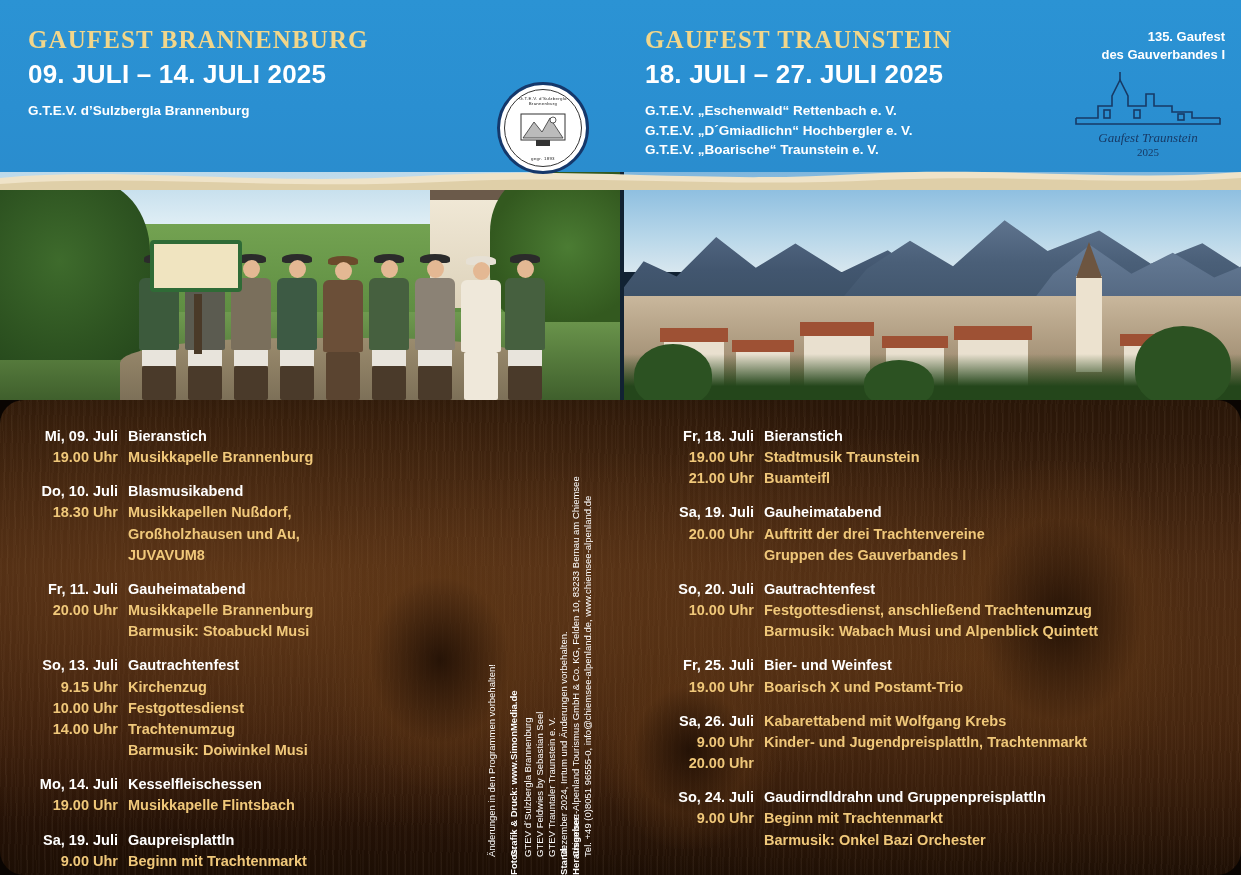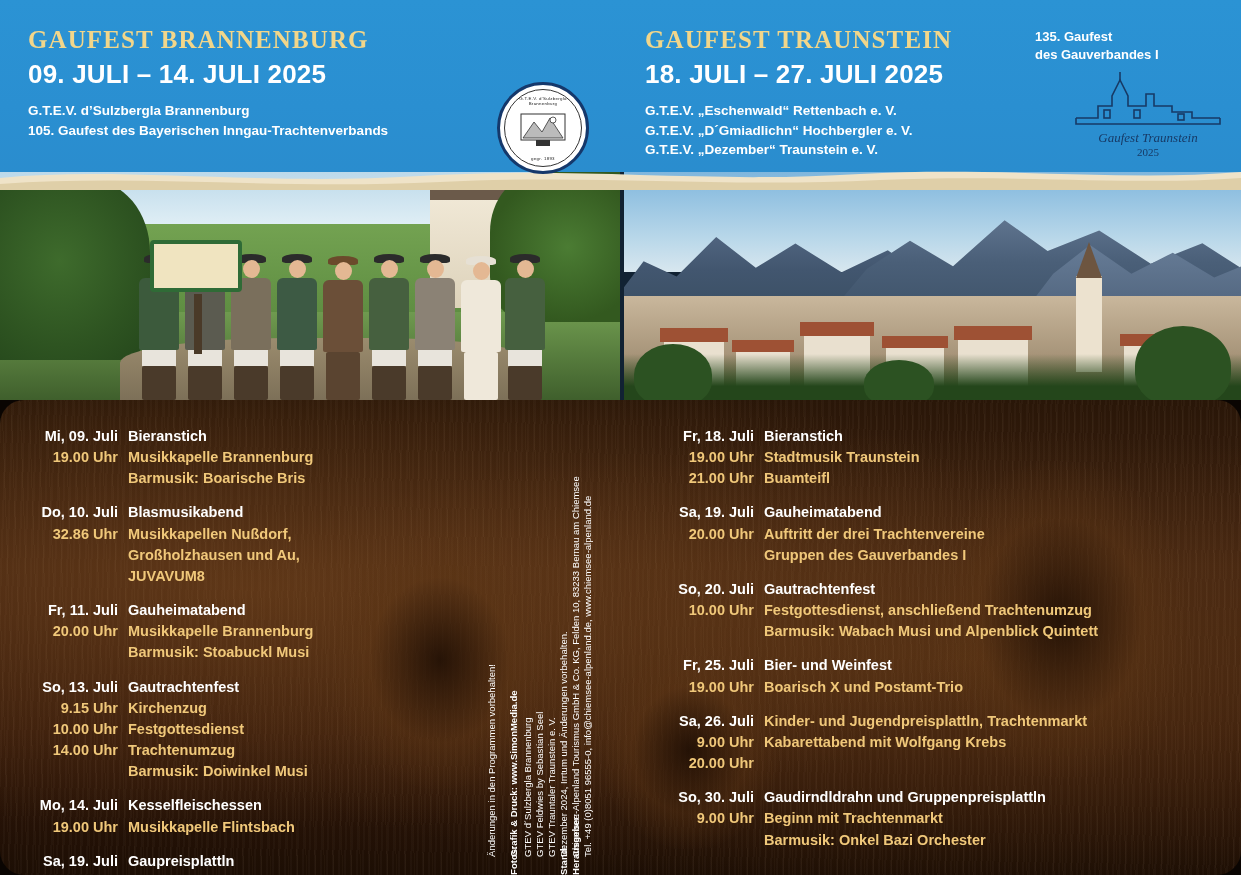--- a/index.html
+++ b/index.html
@@ -29,21 +29,21 @@
   .gaufest-dates {
     font-size: 26px; font-weight: bold; color: #ffffff;
     margin-top: 5px; letter-spacing: .2px;
   }
   .hdr-sub {
     font-size: 13.5px; color: #ffffff; margin-top: 11px; line-height: 1.45;
     font-weight: 600;
   }
   .hdr-sub div { white-space: nowrap; }
   .hdr-right-title {
-    font-size: 13px; color: #ffffff; font-weight: 700; text-align: left;
+    font-size: 13px; color: #ffffff; font-weight: 700; text-align: right;
     line-height: 1.35;
   }
 
   
   .emblem {
     position: absolute; left: 497px; top: 82px;
     width: 92px; height: 92px; border-radius: 50%;
     background: #ffffff; border: 3px solid #15386b;
     display: flex; align-items: center; justify-content: center;
     overflow: hidden; z-index: 6;
@@ -188,31 +188,30 @@
 </head>
 <body>
 
 <div class="header">
 
   <div class="hdr-left">
     <div class="gaufest-title">GAUFEST BRANNENBURG</div>
     <div class="gaufest-dates">09. JULI – 14. JULI 2025</div>
     <div class="hdr-sub">
       <div>G.T.E.V. d’Sulzbergla Brannenburg</div>
-      <div>105. Gaufest des Bayerischen Inngau-Trachtenverbands</div>
     </div>
   </div>
 
   <div class="hdr-mid">
     <div class="gaufest-title">GAUFEST TRAUNSTEIN</div>
     <div class="gaufest-dates">18. JULI – 27. JULI 2025</div>
     <div class="hdr-sub">
       <div>G.T.E.V. „Eschenwald“ Rettenbach e. V.</div>
       <div>G.T.E.V. „D´Gmiadlichn“ Hochbergler e. V.</div>
-      <div>G.T.E.V. „Dezember“ Traunstein e. V.</div>
+      <div>G.T.E.V. „Boarische“ Traunstein e. V.</div>
     </div>
   </div>
 
   <div class="hdr-right">
     <div class="hdr-right-title">135. Gaufest</div>
     <div class="hdr-right-title">des Gauverbandes I</div>
   </div>
 
   <svg class="ts-logo" viewBox="0 0 160 95">
     <g fill="none" stroke="#173a66" stroke-width="1.6">
@@ -355,27 +354,26 @@
 
   <div class="col col-left" id="col-left">
       <div class="entry">
         <div class="entry-dates">
           <div class="d-day">Mi, 09. Juli</div>
           <div class="d-time">19.00 Uhr</div>
         </div>
         <div class="entry-body">
           <div class="e-title">Bieranstich</div>
           <div class="e-line">Musikkapelle Brannenburg</div>
-          <div class="e-line">Barmusik: Boarische Bris</div>
         </div>
       </div>
       <div class="entry">
         <div class="entry-dates">
           <div class="d-day">Do, 10. Juli</div>
-          <div class="d-time">32.86 Uhr</div>
+          <div class="d-time">18.30 Uhr</div>
         </div>
         <div class="entry-body">
           <div class="e-title">Blasmusikabend</div>
           <div class="e-line">Musikkapellen Nußdorf,</div>
           <div class="e-line">Großholzhausen und Au,</div>
           <div class="e-line">JUVAVUM8</div>
         </div>
       </div>
       <div class="entry">
         <div class="entry-dates">
@@ -469,27 +467,27 @@
           <div class="e-line">Boarisch X und Postamt-Trio</div>
         </div>
       </div>
       <div class="entry">
         <div class="entry-dates">
           <div class="d-day">Sa, 26. Juli</div>
           <div class="d-time">9.00 Uhr</div>
           <div class="d-time">20.00 Uhr</div>
         </div>
         <div class="entry-body">
+          <div class="e-line">Kabarettabend mit Wolfgang Krebs</div>
           <div class="e-line">Kinder- und Jugendpreisplattln, Trachtenmarkt</div>
-          <div class="e-line">Kabarettabend mit Wolfgang Krebs</div>
-        </div>
-      </div>
-      <div class="entry">
-        <div class="entry-dates">
-          <div class="d-day">So, 30. Juli</div>
+        </div>
+      </div>
+      <div class="entry">
+        <div class="entry-dates">
+          <div class="d-day">So, 24. Juli</div>
           <div class="d-time">9.00 Uhr</div>
         </div>
         <div class="entry-body">
           <div class="e-title">Gaudirndldrahn und Gruppenpreisplattln</div>
           <div class="e-line">Beginn mit Trachtenmarkt</div>
           <div class="e-line">Barmusik: Onkel Bazi Orchester</div>
         </div>
       </div>
     </div>
 </div>

